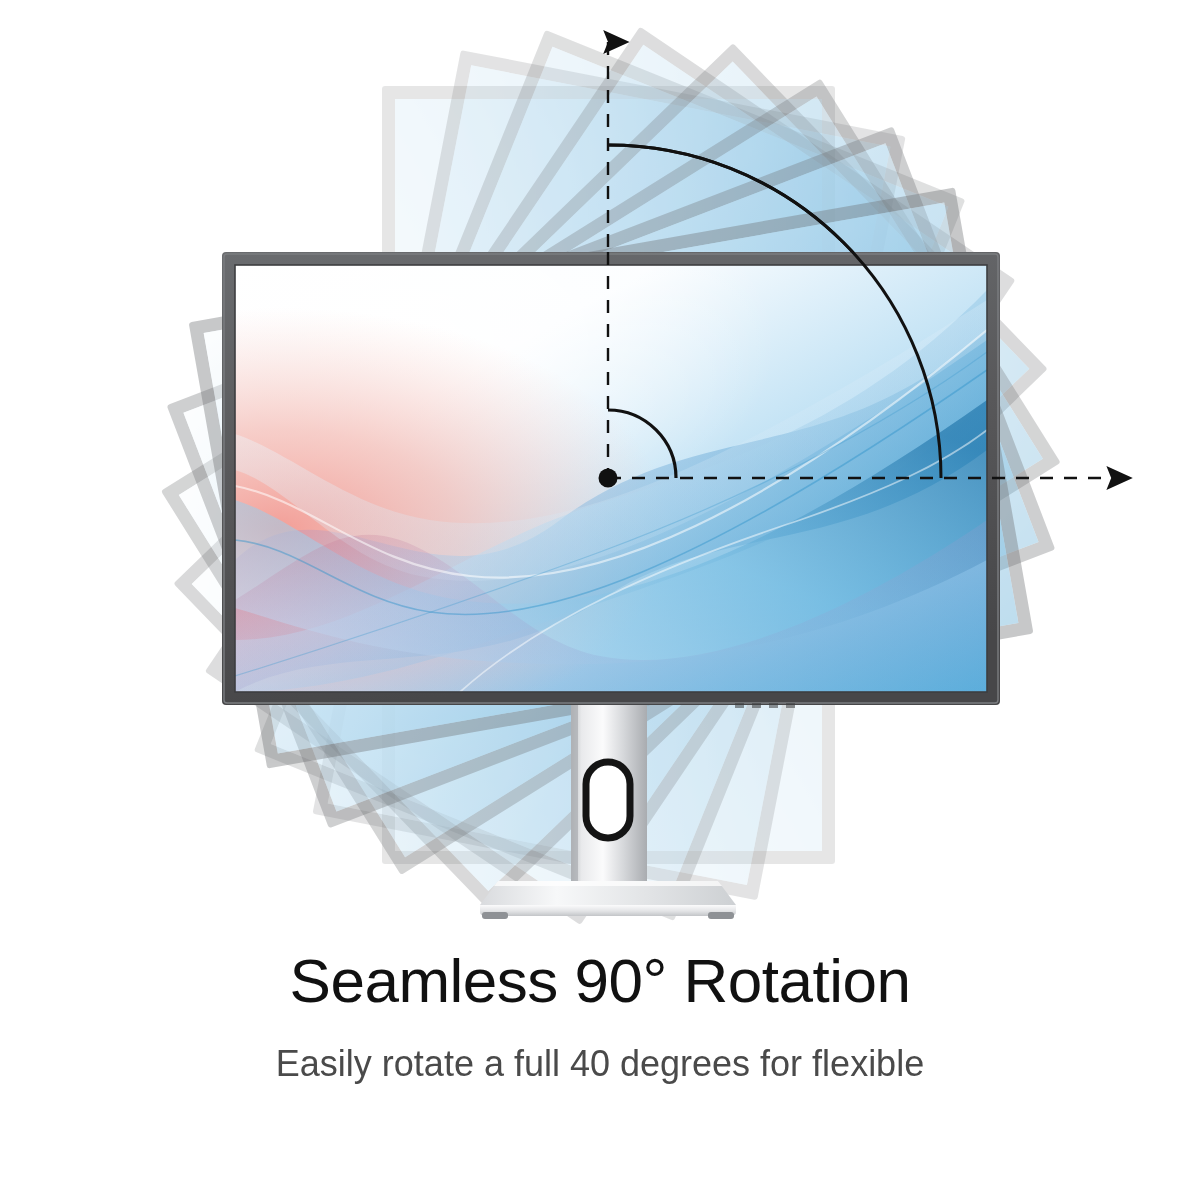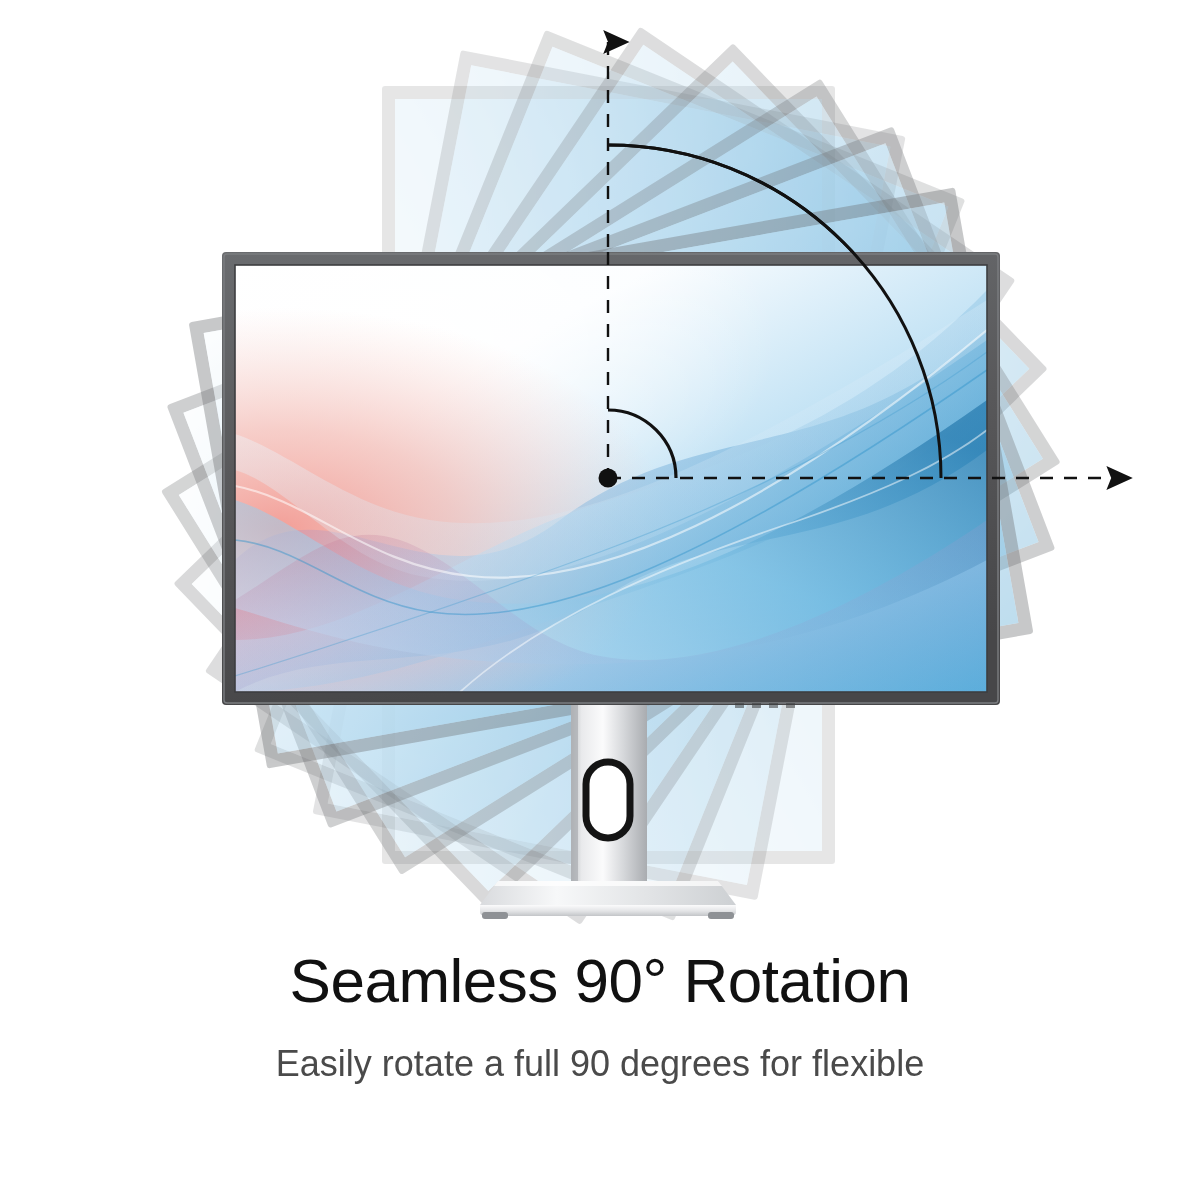--- a/index.html
+++ b/index.html
@@ -238,16 +238,16 @@
       <line x1="608" y1="478" x2="1000" y2="478" stroke="#111111" stroke-width="2.4" stroke-dasharray="13 11"></line>
       <path d="M608,145 A333,333 0 0 1 941,478" fill="none" stroke="#111111" stroke-width="3"></path>
       <path d="M608,410 A68,68 0 0 1 676,478" fill="none" stroke="#111111" stroke-width="3.2"></path>
       <circle cx="608" cy="478" r="9.5" fill="#111111"></circle>
     </g>
 
   </svg>
 
   <div id="caption">
     <h1 class="headline">Seamless 90° Rotation</h1>
-    <p class="subline">Easily rotate a full 90 degrees for flexible</p>
+    <p class="subline">Easily rotate a full 40 degrees for flexible</p>
   </div>
 
 </div>
 
 </body></html>

